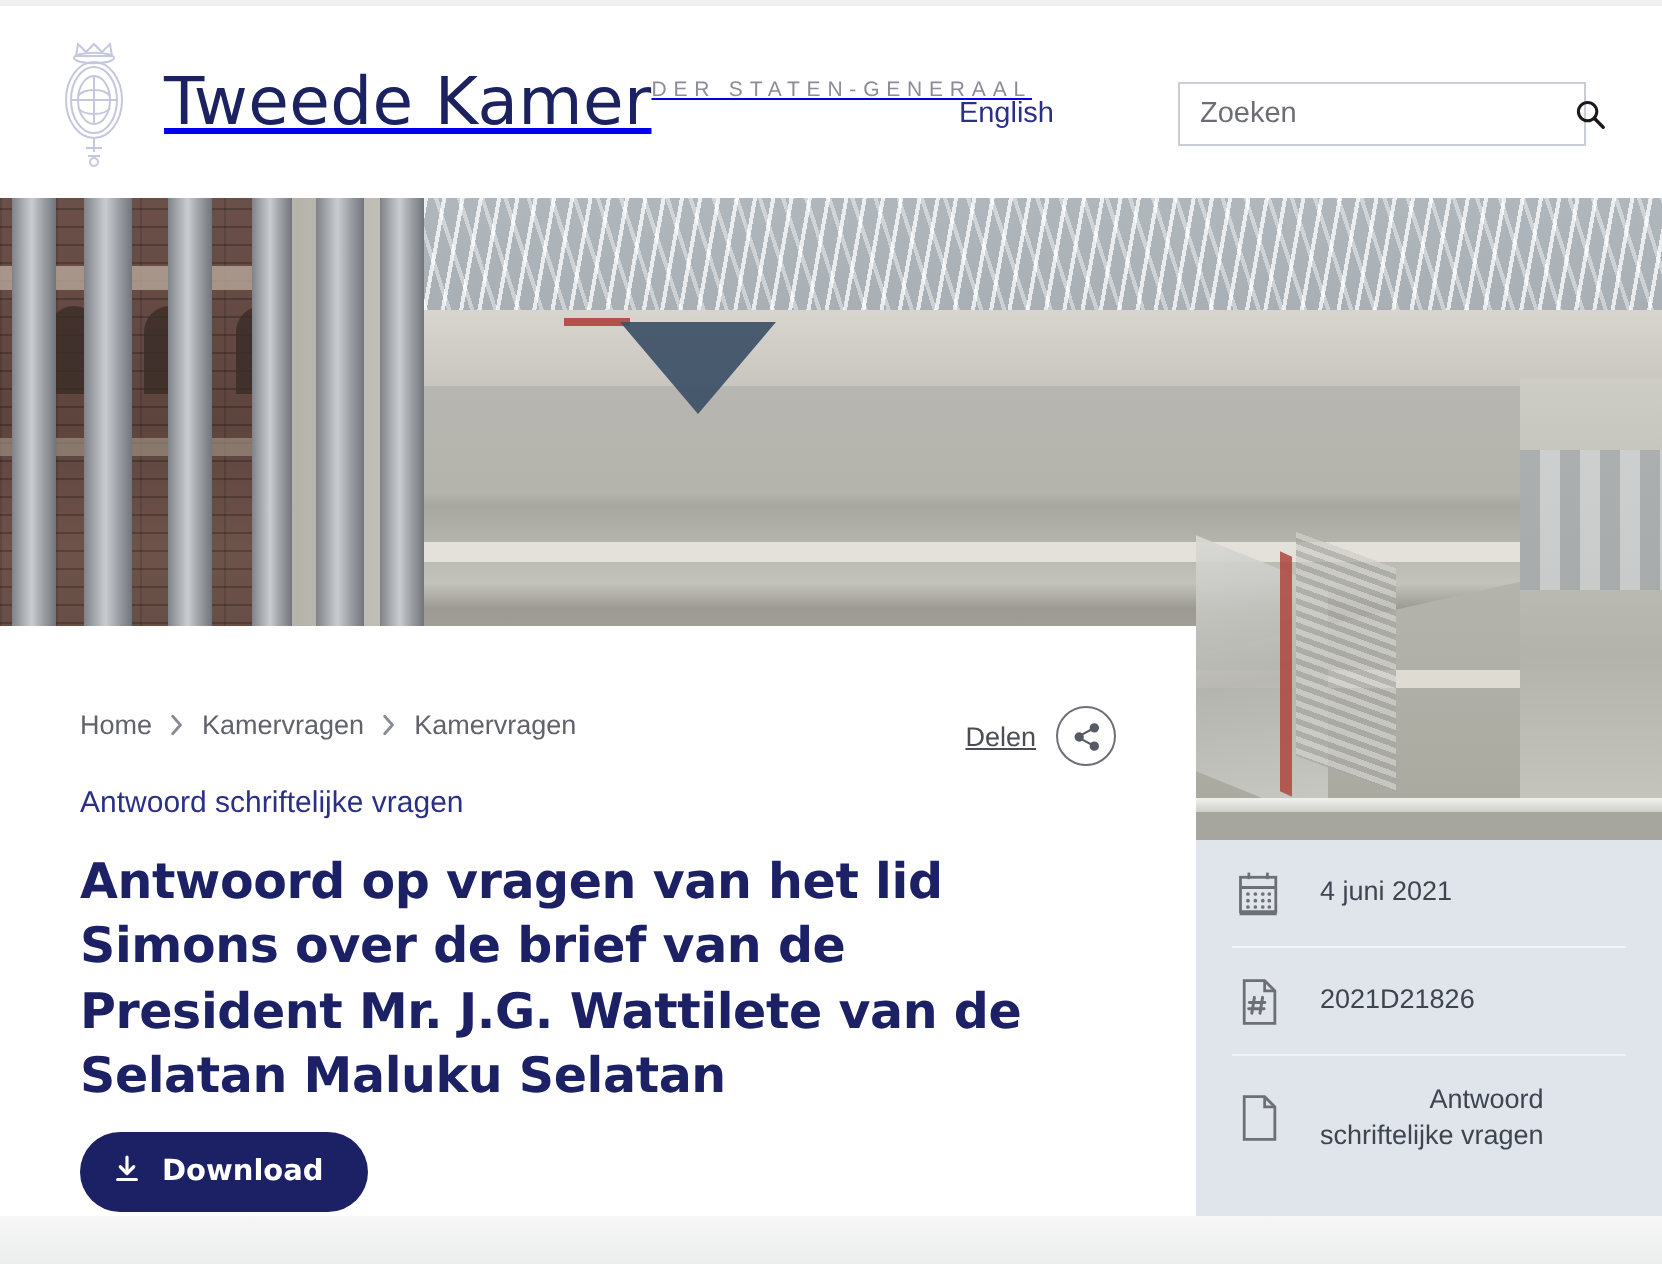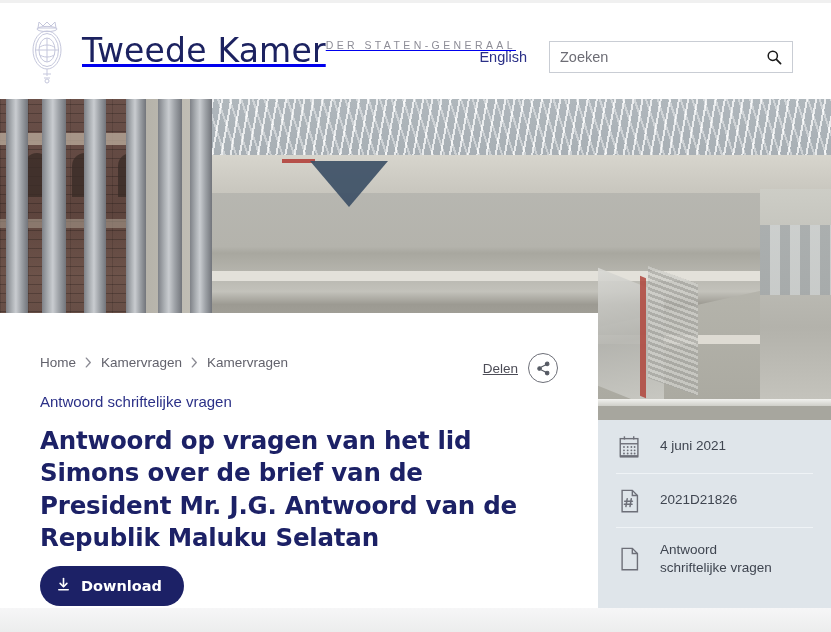--- a/index.html
+++ b/index.html
@@ -30,28 +30,28 @@
     line-height: 1.05; letter-spacing: 0.2px; white-space: nowrap;
   }
   .brand-sub {
     font-size: 10.5px; color: #8c8c96; letter-spacing: 3.4px;
     margin-top: 5px; white-space: nowrap;
     font-family: "Liberation Sans", sans-serif;
   }
 
   .header-right {
     position: absolute; right: 38px; top: 38px;
-    display: flex; align-items: center;
+    display: flex; align-items: center; gap: 40px;
   }
   .lang-link {
     color: #2b3087; font-size: 14.5px; text-decoration: none;
     margin-right: 22px; cursor: pointer;
   }
   .search-box {
-    width: 244px; height: 32px;
+    width: 204px; height: 32px;
     border: 1px solid #c9cdd4; background: #fff;
     display: flex; align-items: center; padding: 4px 10px;
   }
   .search-input {
     flex: 1; border: 0; outline: none; font-size: 14.5px;
     color: #6d6d75; font-family: "Liberation Sans", sans-serif;
     background: transparent; padding: 0;
   }
   .search-input::placeholder { color: #6d6d75; opacity: 1; }
   .search-icon { width: 16px; height: 16px; flex: 0 0 16px; }
@@ -236,21 +236,21 @@
     position: absolute; left: 598px; top: 420px;
     width: 233px; height: 196px;
     background: #dfe5ea;
     padding: 0 18px;
   }
   .meta-row {
     display: flex; align-items: center;
     height: 54px; gap: 16px;
     border-bottom: 1px solid #eff3f6;
   }
-  .meta-row:last-child { border-bottom: 0; height: 62px; align-items: center; }
+  .meta-row:last-child { border-bottom: 0; height: 62px; align-items: center; text-align: right; }
   .meta-icon { width: 28px; flex: 0 0 28px; display: flex; justify-content: center; }
   .meta-text { font-size: 13.5px; color: #3f4550; line-height: 1.35; }
 
   .page-bottom {
     position: absolute; left: 0; top: 608px; width: 831px; height: 24px;
     background: linear-gradient(180deg,#f6f6f7,#eceded);
   }
 </style>
 </head>
 <body>
@@ -363,21 +363,21 @@
             <circle cx="14.3" cy="4.6" r="2.1"></circle>
             <circle cx="5.4" cy="10" r="2.1"></circle>
             <circle cx="14.3" cy="15.4" r="2.1"></circle>
           </g>
         </svg>
       </span>
     </div>
 
     <a class="doctype" href="#">Antwoord schriftelijke vragen</a>
 
-    <h1 class="page-title">Antwoord op vragen van het lid Simons over de brief van de President Mr. J.G. Antwoord van de Republik Maluku Selatan</h1>
+    <h1 class="page-title">Antwoord op vragen van het lid Simons over de brief van de President Mr. J.G. Wattilete van de Selatan Maluku Selatan</h1>
 
     <button class="download-btn">
       <span>
         <svg viewBox="0 0 16 16" width="15" height="15" aria-hidden="true">
           <g stroke="#ffffff" stroke-width="1.7" stroke-linecap="round" fill="none">
             <line x1="8" y1="1.6" x2="8" y2="10"></line>
             <polyline points="4.4,6.8 8,10.4 11.6,6.8" stroke-linejoin="round"></polyline>
             <line x1="3" y1="13.6" x2="13" y2="13.6"></line>
           </g>
         </svg>

